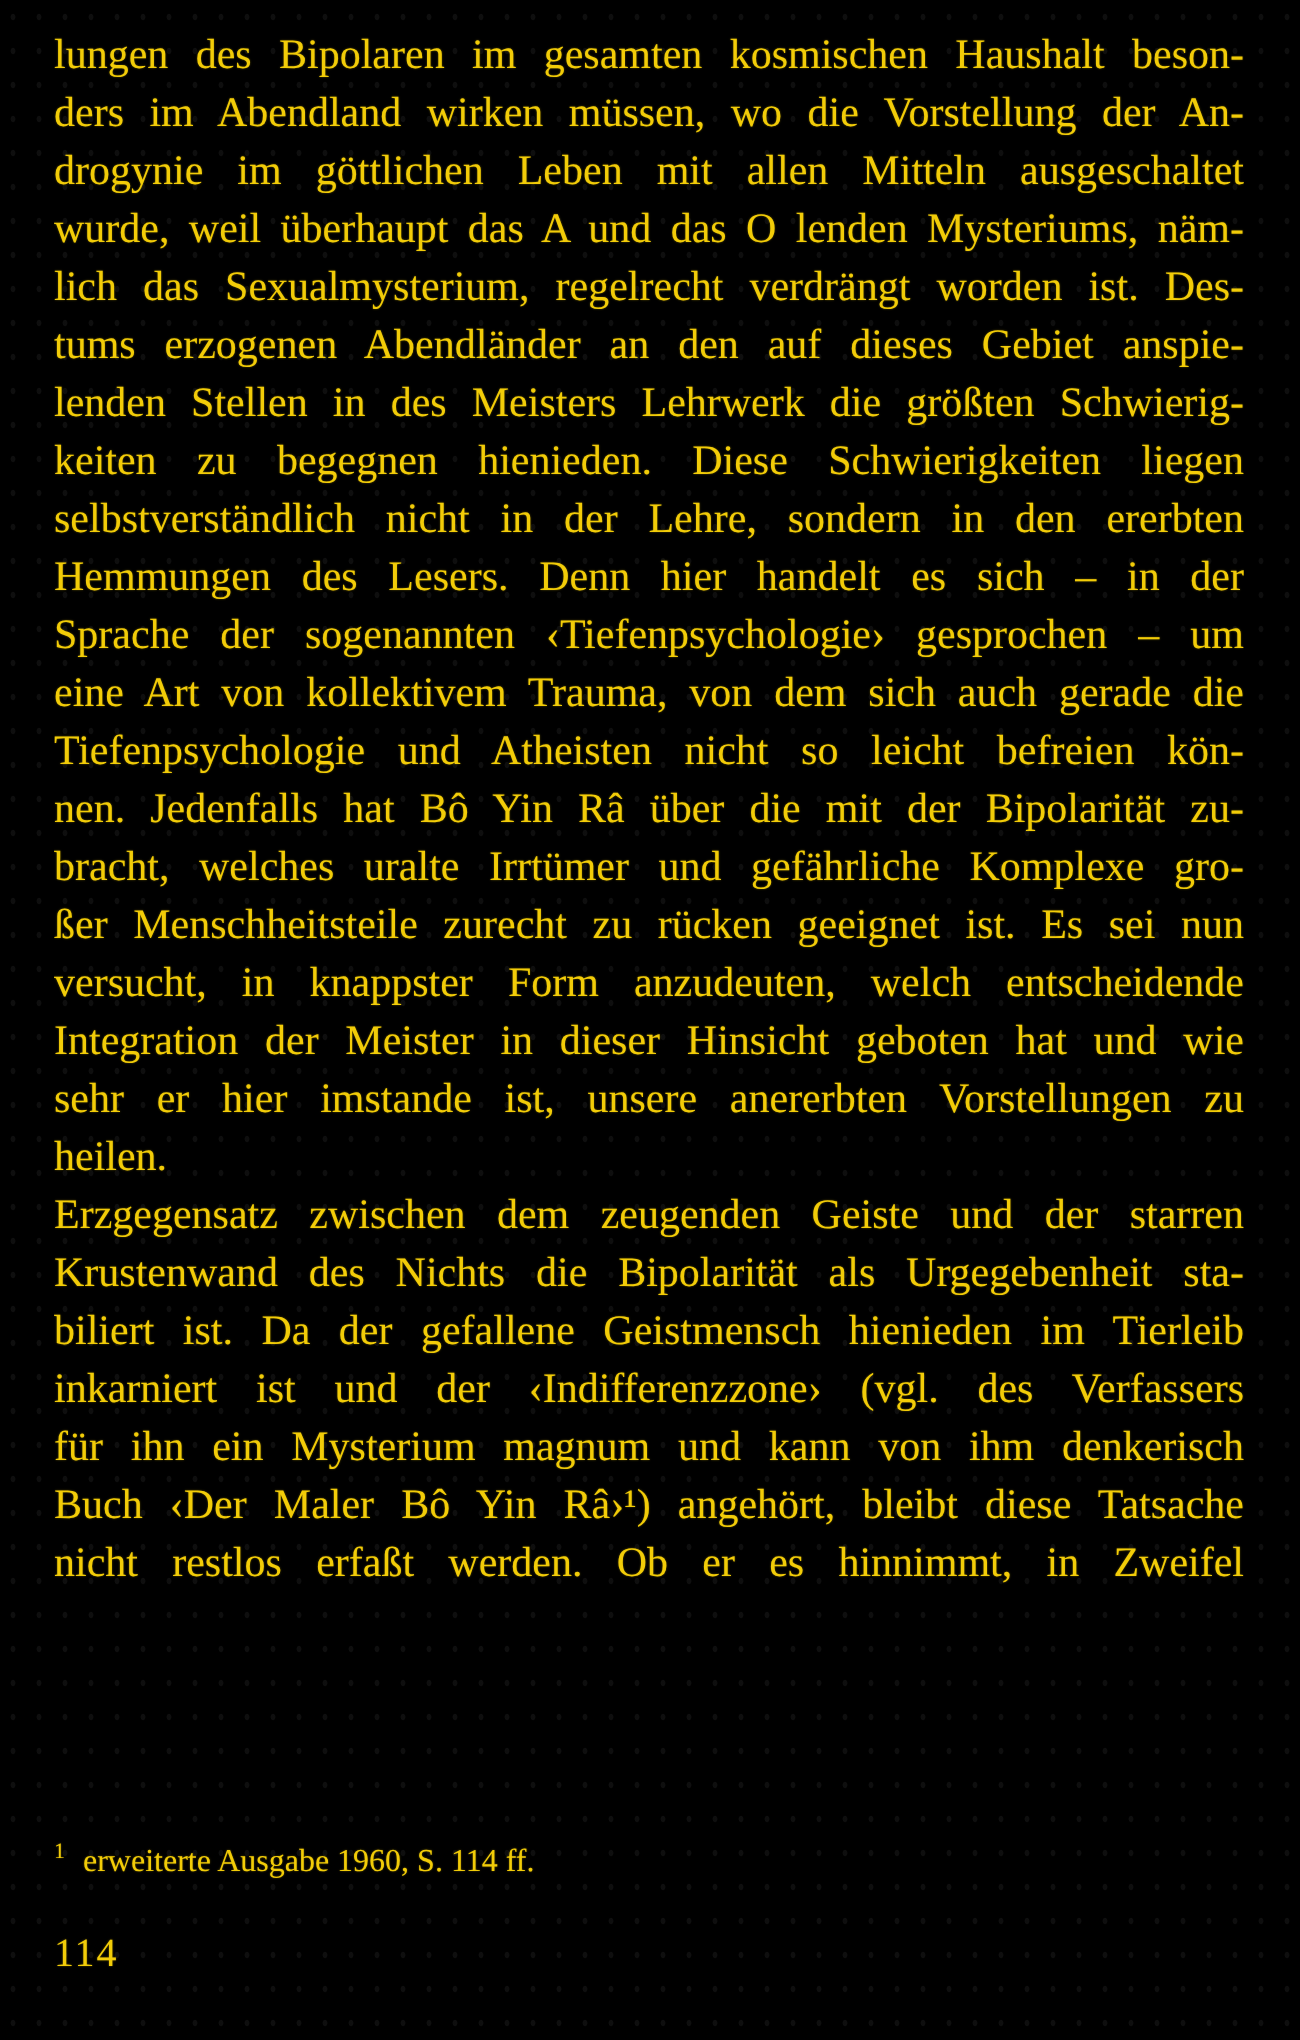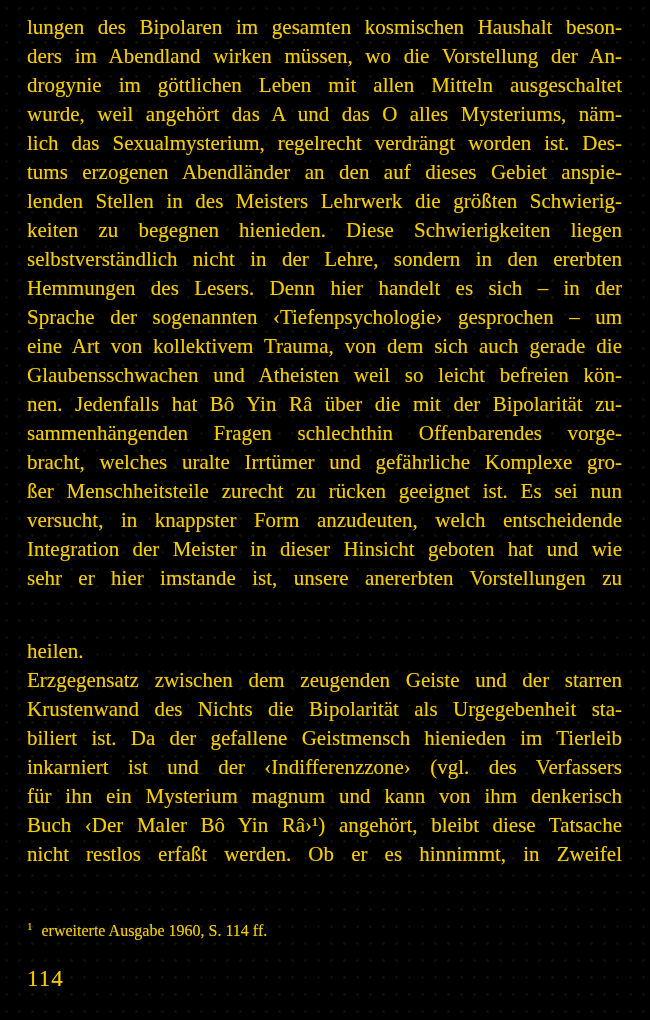--- a/index.html
+++ b/index.html
@@ -39,21 +39,20 @@
     height: 29px;
     overflow: hidden;
     text-align: justify;
     text-align-last: justify;
     word-spacing: 1px;
     text-shadow: 0 0 1px rgba(242, 204, 8, 0.45);
   }
   .text-line.last-left {
     text-align: left;
     text-align-last: left;
-    margin-top: 44px;
   }
   .text-line.indent {
     text-indent: 30px;
   }
   .footnote {
     position: absolute;
     left: 27px;
     top: 915px;
     font-size: 16px;
     line-height: 22px;
@@ -62,46 +61,45 @@
   .fn-marker {
     display: inline-block;
     vertical-align: super;
     font-size: 11px;
     margin-right: 9px;
   }
   .page-number {
     position: absolute;
     left: 27px;
     top: 966px;
-    font-size: 23px;
+    font-size: 20px;
     letter-spacing: 1px;
     text-shadow: 0 0 1px rgba(242, 204, 8, 0.45);
   }
 </style>
 </head>
 <body>
 
 <div class="page">
   <div class="text-block">
       <div class="paragraph">
         <div class="text-line">lungen des Bipolaren im gesamten kosmischen Haushalt beson-</div>
         <div class="text-line">ders im Abendland wirken müssen, wo die Vorstellung der An-</div>
         <div class="text-line">drogynie im göttlichen Leben mit allen Mitteln ausgeschaltet</div>
-        <div class="text-line">wurde, weil angehört das A und das O alles Mysteriums, näm-</div>
+        <div class="text-line">wurde, weil überhaupt das A und das O lenden Mysteriums, näm-</div>
         <div class="text-line">lich das Sexualmysterium, regelrecht verdrängt worden ist. Des-</div>
         <div class="text-line">tums erzogenen Abendländer an den auf dieses Gebiet anspie-</div>
         <div class="text-line">lenden Stellen in des Meisters Lehrwerk die größten Schwierig-</div>
         <div class="text-line">keiten zu begegnen hienieden. Diese Schwierigkeiten liegen</div>
         <div class="text-line">selbstverständlich nicht in der Lehre, sondern in den ererbten</div>
         <div class="text-line">Hemmungen des Lesers. Denn hier handelt es sich – in der</div>
         <div class="text-line">Sprache der sogenannten ‹Tiefenpsychologie› gesprochen – um</div>
         <div class="text-line">eine Art von kollektivem Trauma, von dem sich auch gerade die</div>
-        <div class="text-line">Glaubensschwachen und Atheisten weil so leicht befreien kön-</div>
+        <div class="text-line">Tiefenpsychologie und Atheisten nicht so leicht befreien kön-</div>
         <div class="text-line">nen. Jedenfalls hat Bô Yin Râ über die mit der Bipolarität zu-</div>
-        <div class="text-line">sammenhängenden Fragen schlechthin Offenbarendes vorge-</div>
         <div class="text-line">bracht, welches uralte Irrtümer und gefährliche Komplexe gro-</div>
         <div class="text-line">ßer Menschheitsteile zurecht zu rücken geeignet ist. Es sei nun</div>
         <div class="text-line">versucht, in knappster Form anzudeuten, welch entscheidende</div>
         <div class="text-line">Integration der Meister in dieser Hinsicht geboten hat und wie</div>
         <div class="text-line">sehr er hier imstande ist, unsere anererbten Vorstellungen zu</div>
         <div class="text-line last-left">heilen.</div>
       </div>
       <div class="paragraph">
         <div class="text-line">Erzgegensatz zwischen dem zeugenden Geiste und der starren</div>
         <div class="text-line">Krustenwand des Nichts die Bipolarität als Urgegebenheit sta-</div>

